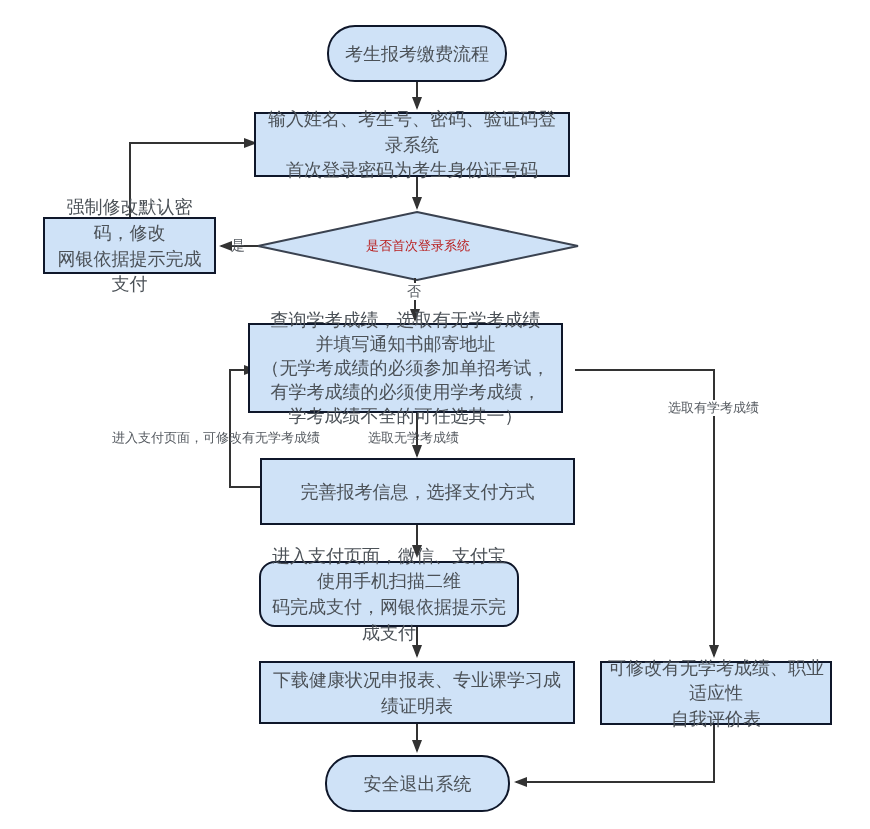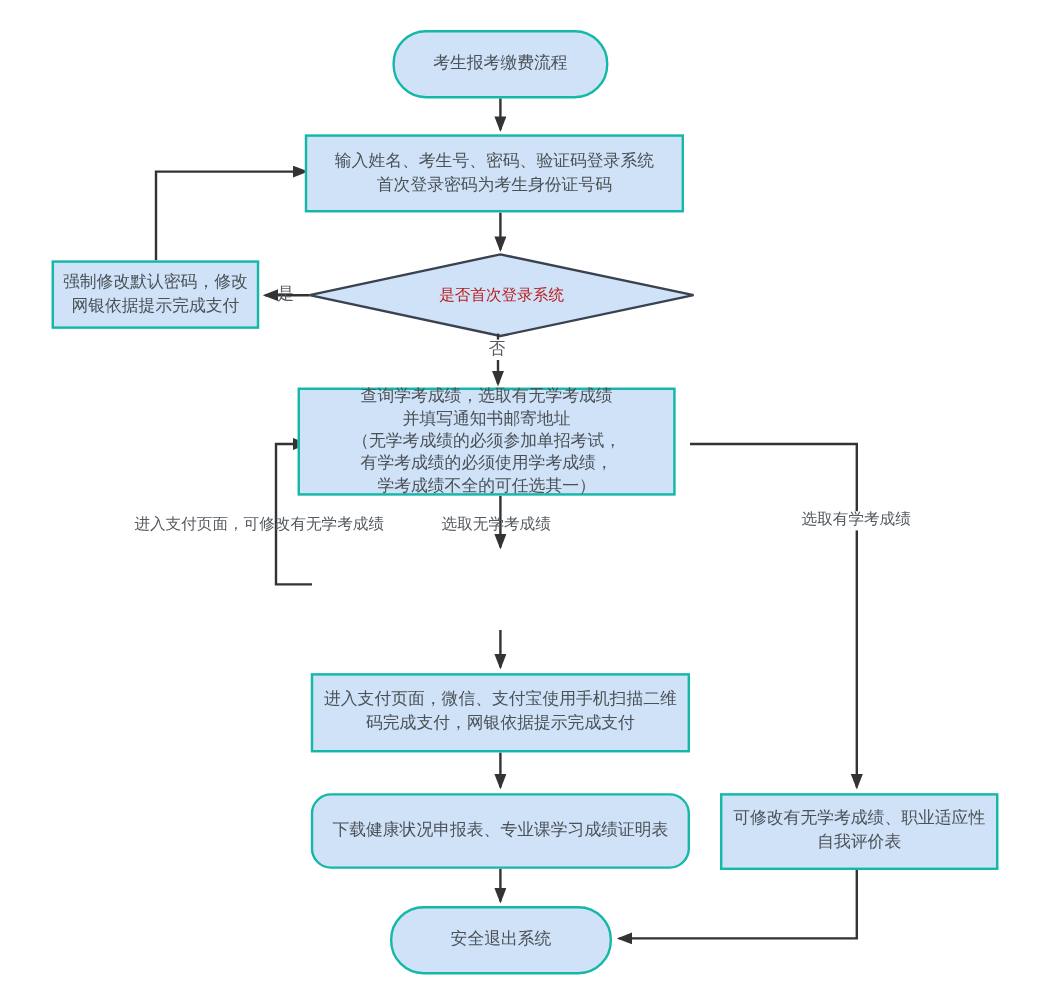--- a/index.html
+++ b/index.html
@@ -3,23 +3,23 @@
 <meta charset="utf-8">
 <style>
   html,body { margin:0; padding:0; background:#ffffff; }
   .canvas {
     position:relative; width:870px; height:829px; background:#ffffff;
     font-family:"DejaVu Sans", sans-serif; overflow:hidden;
   }
   .wires { position:absolute; left:0; top:0; width:870px; height:829px; }
   .node {
     position:absolute; box-sizing:border-box;
-    background:#cfe2f7; border:2px solid #14b8a6;
+    background:#cfe2f7; border:2px solid #0f172a;
     display:flex; align-items:center; justify-content:center;
-    text-align:center; color:#4b5157; font-size:14px; line-height:1.42;
+    text-align:center; color:#4b5157; font-size:18px; line-height:1.42;
     white-space:pre-line; padding:2px 6px;
   }
   .pill { border-radius:28px; }
   .diamond-label {
     position:absolute; background:transparent; border:none;
     color:#b91c1c; font-size:13px; display:flex; align-items:center;
     justify-content:center; text-align:center;
   }
   .edge-label {
     position:absolute; color:#555a60; font-size:13px; line-height:1.2;
@@ -66,34 +66,35 @@
 
   <div class="node" style="left:43px; top:217px; width:173px; height:57px;">强制修改默认密码，修改
 网银依据提示完成支付</div>
 
   <div class="node" style="left:248px; top:323px; width:315px; height:90px; line-height:1.33;">查询学考成绩，选取有无学考成绩
 并填写通知书邮寄地址
 （无学考成绩的必须参加单招考试，
 有学考成绩的必须使用学考成绩，
 学考成绩不全的可任选其一）</div>
 
+  <div class="node" style="left:260px; top:458px; width:315px; height:67px;">完善报考信息，选择支付方式</div>
 
-  <div class="node" style="left:259px; top:561px; width:316px; height:66px;">进入支付页面，微信、支付宝使用手机扫描二维
+  <div class="node" style="left:259px; top:561px; width:260px; height:66px;border-radius:16px;">进入支付页面，微信、支付宝使用手机扫描二维
 码完成支付，网银依据提示完成支付</div>
 
-  <div class="node" style="left:259px; top:661px; width:316px; height:63px;border-radius:17px;">下载健康状况申报表、专业课学习成绩证明表</div>
+  <div class="node" style="left:259px; top:661px; width:316px; height:63px;">下载健康状况申报表、专业课学习成绩证明表</div>
 
   <div class="node" style="left:600px; top:661px; width:232px; height:64px;">可修改有无学考成绩、职业适应性
 自我评价表</div>
 
   <div class="node pill" style="left:325px; top:755px; width:185px; height:57px;">安全退出系统</div>
 
   <div class="edge-label" style="left:231px; top:237px; font-size:14px;">是</div>
 
   <div class="edge-label on-line" style="left:404px; top:283px; font-size:14px;">否</div>
 
   <div class="edge-label" style="left:112px; top:430px;">进入支付页面，可修改有无学考成绩</div>
 
   <div class="edge-label" style="left:368px; top:430px;">选取无学考成绩</div>
 
-  <div class="edge-label on-line" style="left:665px; top:426px;">选取有学考成绩</div>
+  <div class="edge-label on-line" style="left:665px; top:400px;">选取有学考成绩</div>
 
 </div>
 
 </body></html>

